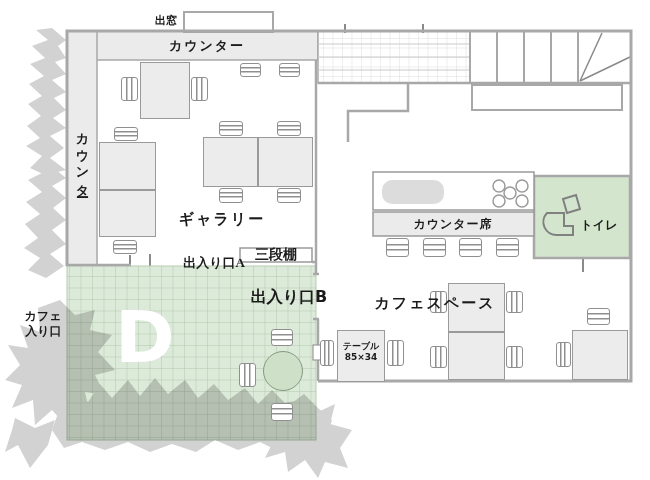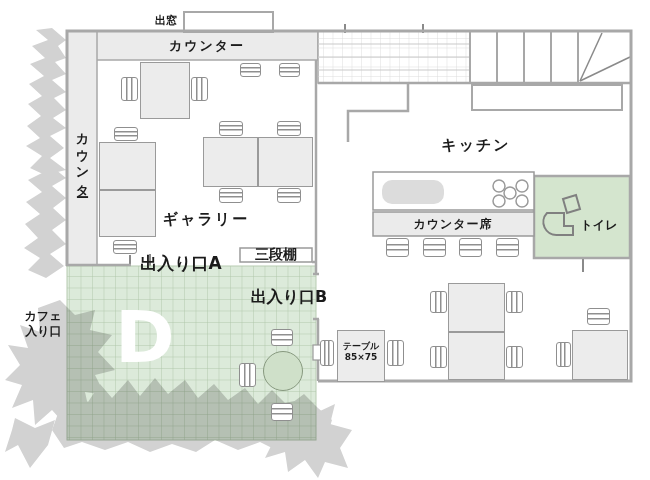--- a/index.html
+++ b/index.html
@@ -156,26 +156,26 @@
       <div class="chair v" style="left: 556px; top: 342px; width: 15px; height: 25px;"></div>
       <div class="chair h" style="left: 271px; top: 329px; width: 22px; height: 17px;"></div>
       <div class="chair v" style="left: 239px; top: 363px; width: 17px; height: 24px;"></div>
       <div class="chair h" style="left: 271px; top: 403px; width: 22px; height: 18px;"></div>
       <div class="round-table" style="left: 263px; top: 351px; width: 40px; height: 40px;"></div>
     </div>
   <div id="labels">
       <div class="lbl" style="left: 166px; top: 21px; font-size: 11px;">出窓</div>
       <div class="lbl" style="left: 207px; top: 46px; font-size: 13px; letter-spacing: 2px;">カウンター</div>
       <div class="lbl vert" style="left: 82px; top: 158px; font-size: 13px;">カウンター</div>
-      <div class="lbl" style="left: 206px; top: 219px; font-size: 15px; letter-spacing: 2px; text-align: right;">ギャラリー</div>
-      <div class="lbl" style="left: 476px; top: 145px; font-size: 15px; letter-spacing: 2px;">キッチン</div>
+      <div class="lbl" style="left: 222px; top: 219px; font-size: 15px; letter-spacing: 2px; text-align: right;">ギャラリー</div>
       <div class="lbl" style="left: 453px; top: 224px; font-size: 12px; letter-spacing: 1px;">カウンター席</div>
       <div class="lbl" style="left: 599px; top: 225px; font-size: 12px;">トイレ</div>
       <div class="lbl" style="left: 276px; top: 255px; font-size: 14px;">三段棚</div>
-      <div class="lbl" style="left: 181px; top: 263px; font-size: 17px;">出入り口A</div>
+      <div class="lbl" style="left: 214px; top: 263px; font-size: 13px; font-family: Liberation Serif, serif;">出入り口A</div>
       <div class="lbl" style="left: 289px; top: 297px; font-size: 16px;">出入り口B</div>
+      <div class="lbl" style="left: 435px; top: 303px; font-size: 15px; letter-spacing: 2px;">カフェスペース</div>
       <div class="lbl" style="left: 43px; top: 324px; font-size: 12px; text-align: right;">カフェ
 入り口</div>
       <div class="lbl" style="left: 145px; top: 338px; font-size: 72px; color: rgb(255, 255, 255);">D</div>
       <div class="lbl" style="left: 361px; top: 352px; font-size: 9px;">テーブル
-85×75</div>
+85×34</div>
     </div>
 </div>
 
 </body></html>

